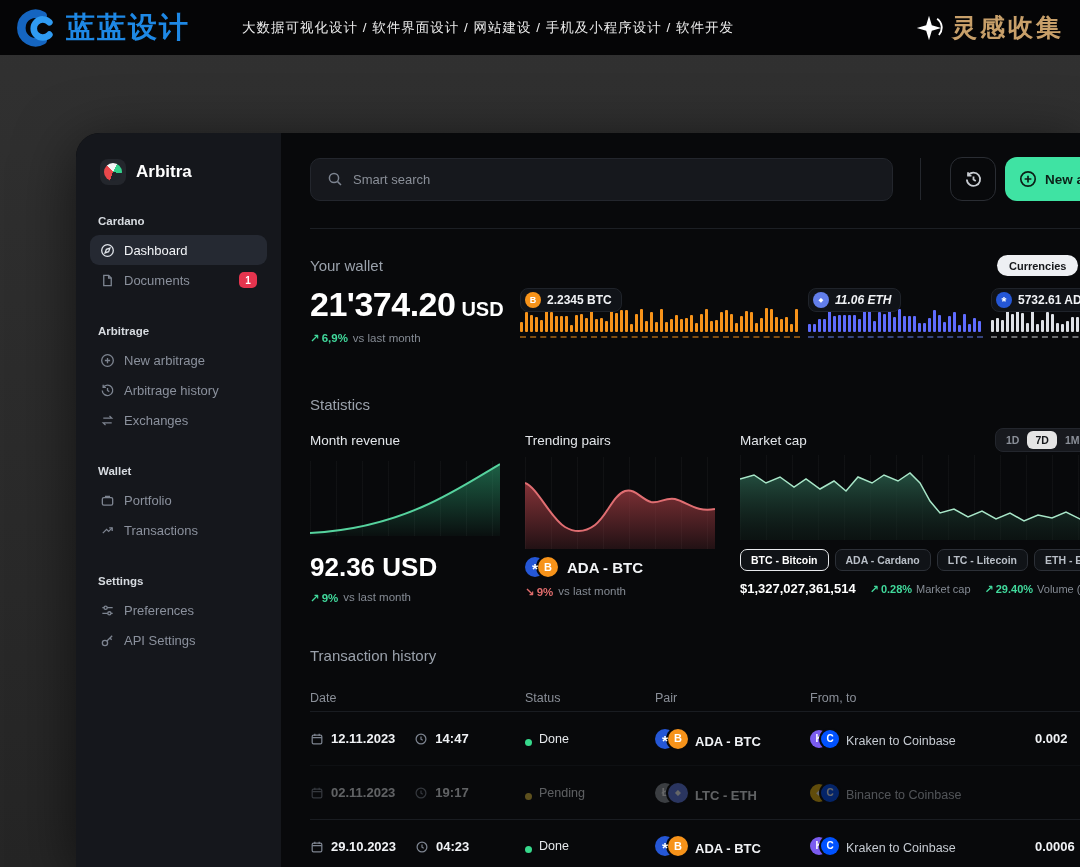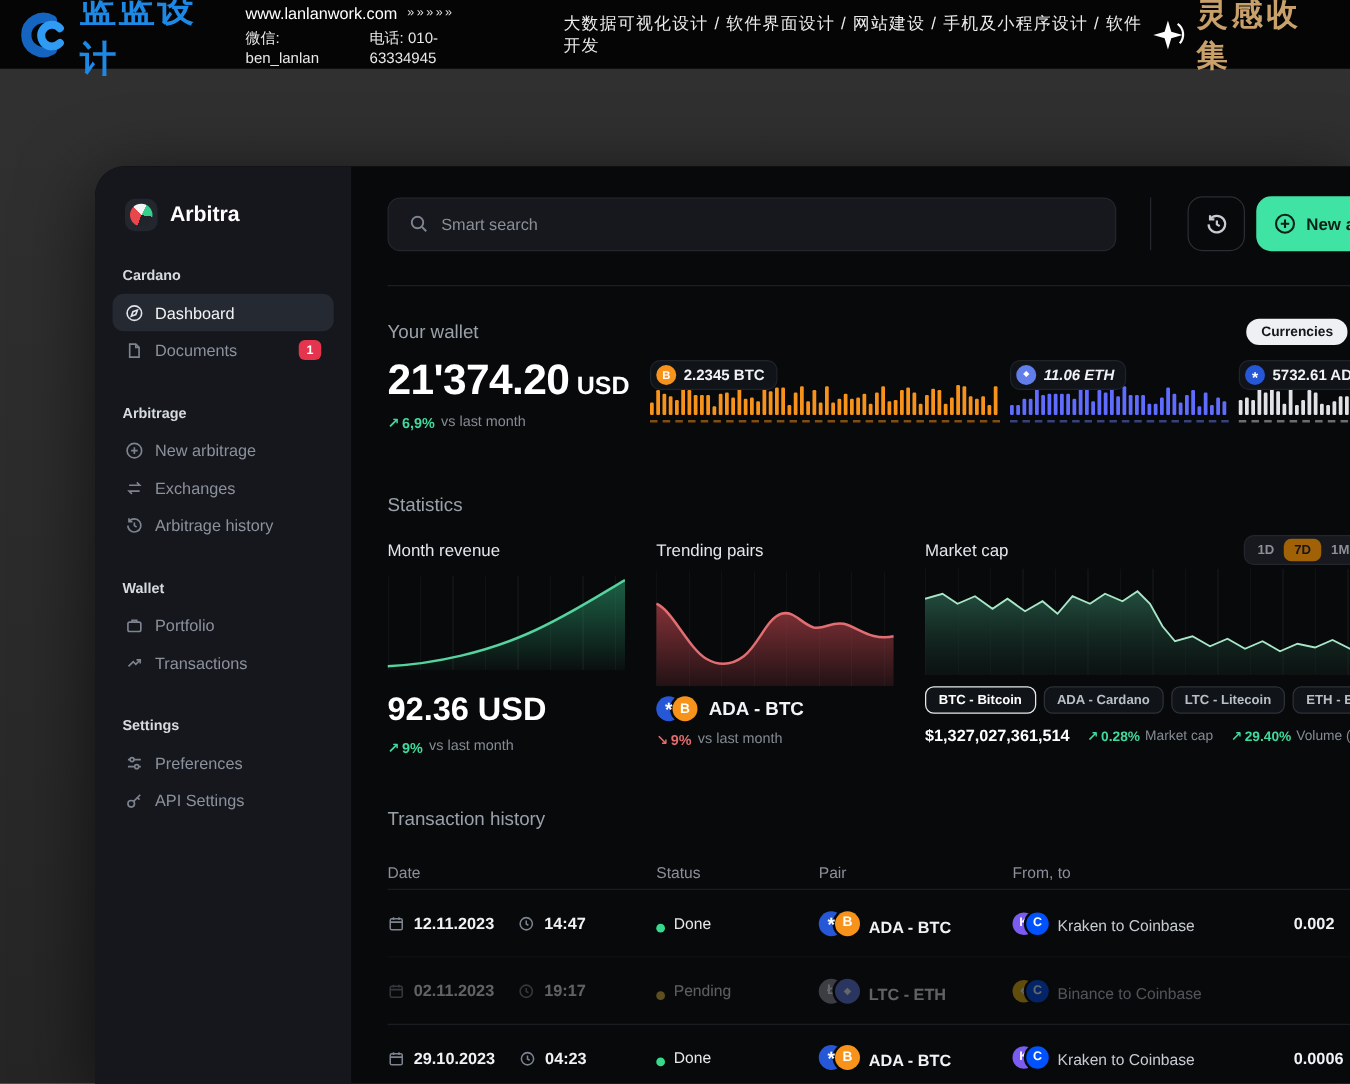--- a/index.html
+++ b/index.html
@@ -129,21 +129,21 @@
   .chart svg { display:block; width:100%; height:100%; }
   .chart-rev { margin-top:12px; height:75px; }
   .chart-trend { margin-top:8px; height:92px; }
   .chart-cap { margin-top:6px; height:85px; }
   .stat-value { margin-top:16px; font-size:26px; font-weight:bold; color:#fff; }
   .stat-change { margin-top:8px; font-size:11.5px; color:#858b94; display:flex; gap:5px; }
   .pair-row { margin-top:8px; display:flex; align-items:center; gap:9px; font-size:15px; font-weight:bold; color:#f2f4f7; }
   .ranges { position:absolute; left:255px; top:-5px; display:flex; background:#17191e; border:1px solid #23262d;
     border-radius:8px; padding:2px; }
   .range-item { font-size:10.5px; font-weight:bold; color:#8a8f98; padding:3px 8px; border-radius:6px; cursor:pointer; }
-  .range-item.active { background:#a16207; color:#15171a; }
+  .range-item.active { background:#e5e5e5; color:#15171a; }
   .tag-row { margin-top:9px; display:flex; gap:6px; }
   .tag { font-size:10.5px; font-weight:bold; color:#b9bfc7; border:1px solid #2c3037; background:#101317;
     border-radius:7px; padding:4px 10px; white-space:nowrap; cursor:pointer; }
   .tag.active { border-color:#e7e9ec; color:#fff; }
   .cap-stats { margin-top:10px; display:flex; align-items:baseline; gap:14px; white-space:nowrap; }
   .cap-value { font-size:13px; font-weight:bold; color:#fff; }
   .cap-item { font-size:11px; color:#858b94; display:flex; gap:4px; }
 
   
   .tx-title { margin-top:42px; }
@@ -169,30 +169,20 @@
 <header class="banner">
   <div class="blogo">
     <span class="blogo-ic">
       <svg viewBox="0 0 44 40">
         <path d="M28 7 A 15 15 0 1 0 28 33" fill="none" stroke="#1565c0" stroke-width="9" stroke-linecap="round"></path>
         <path d="M35 14 A 9.5 9.5 0 1 0 35 27" fill="none" stroke="#2f9bf2" stroke-width="7" stroke-linecap="round"></path>
       </svg>
     </span>
     <span class="blogo-tx">蓝蓝设计</span>
   </div>
-  <div class="bcontact">
-    <div class="bsite">
-      <span>www.lanlanwork.com</span>
-      <span class="barrows">»»»»»</span>
-    </div>
-    <div class="bline2">
-      <span>微信: ben_lanlan</span>
-      <span>电话: 010-63334945</span>
-    </div>
-  </div>
   <div class="bserv">大数据可视化设计 / 软件界面设计 / 网站建设 / 手机及小程序设计 / 软件开发</div>
   <div class="bcollect">
     <span class="bcollect-ic">
       <svg viewBox="0 0 24 24">
         <path d="M12 1.5 L14.4 9.6 L22.5 12 L14.4 14.4 L12 22.5 L9.6 14.4 L1.5 12 L9.6 9.6 Z" fill="#fff"></path>
         <path d="M19 4 a 9.5 9.5 0 0 1 1.5 14" fill="none" stroke="#fff" stroke-width="1.6"></path>
       </svg>
     </span>
     <span class="bcollect-tx">灵感收集</span>
   </div>
@@ -233,35 +223,35 @@
         <svg viewBox="0 0 16 16" fill="none" stroke="currentColor" stroke-width="1.4">
             <circle cx="8" cy="8" r="6.2"></circle>
             <path d="M8 5.2 V10.8 M5.2 8 H10.8"></path>
           </svg>
       </span>
       <span>New arbitrage</span>
     </div>
     <div class="nav-item">
       <span class="si">
         <svg viewBox="0 0 16 16" fill="none" stroke="currentColor" stroke-width="1.4">
-            <path d="M3.5 5.5 h9 l-2.4-2.4"></path>
-            <path d="M12.5 10.5 h-9 l2.4 2.4"></path>
-          </svg>
-      </span>
-      <span>Exchanges</span>
-    </div>
-    <div class="nav-item">
-      <span class="si">
-        <svg viewBox="0 0 16 16" fill="none" stroke="currentColor" stroke-width="1.4">
             <path d="M3.4 4.6 A5.6 5.6 0 1 1 2.4 8"></path>
             <path d="M3.4 1.8 v2.9 h2.9"></path>
             <path d="M8 5.4 V8 l1.9 1.2"></path>
           </svg>
       </span>
       <span>Arbitrage history</span>
+    </div>
+    <div class="nav-item">
+      <span class="si">
+        <svg viewBox="0 0 16 16" fill="none" stroke="currentColor" stroke-width="1.4">
+            <path d="M3.5 5.5 h9 l-2.4-2.4"></path>
+            <path d="M12.5 10.5 h-9 l2.4 2.4"></path>
+          </svg>
+      </span>
+      <span>Exchanges</span>
     </div>
 
     <div class="nav-label">Wallet</div>
     <div class="nav-item">
       <span class="si">
         <svg viewBox="0 0 16 16" fill="none" stroke="currentColor" stroke-width="1.4">
             <rect x="2.5" y="5" width="11" height="8" rx="1.5"></rect>
             <path d="M6 5 V3.5 h4 V5"></path>
           </svg>
       </span>

